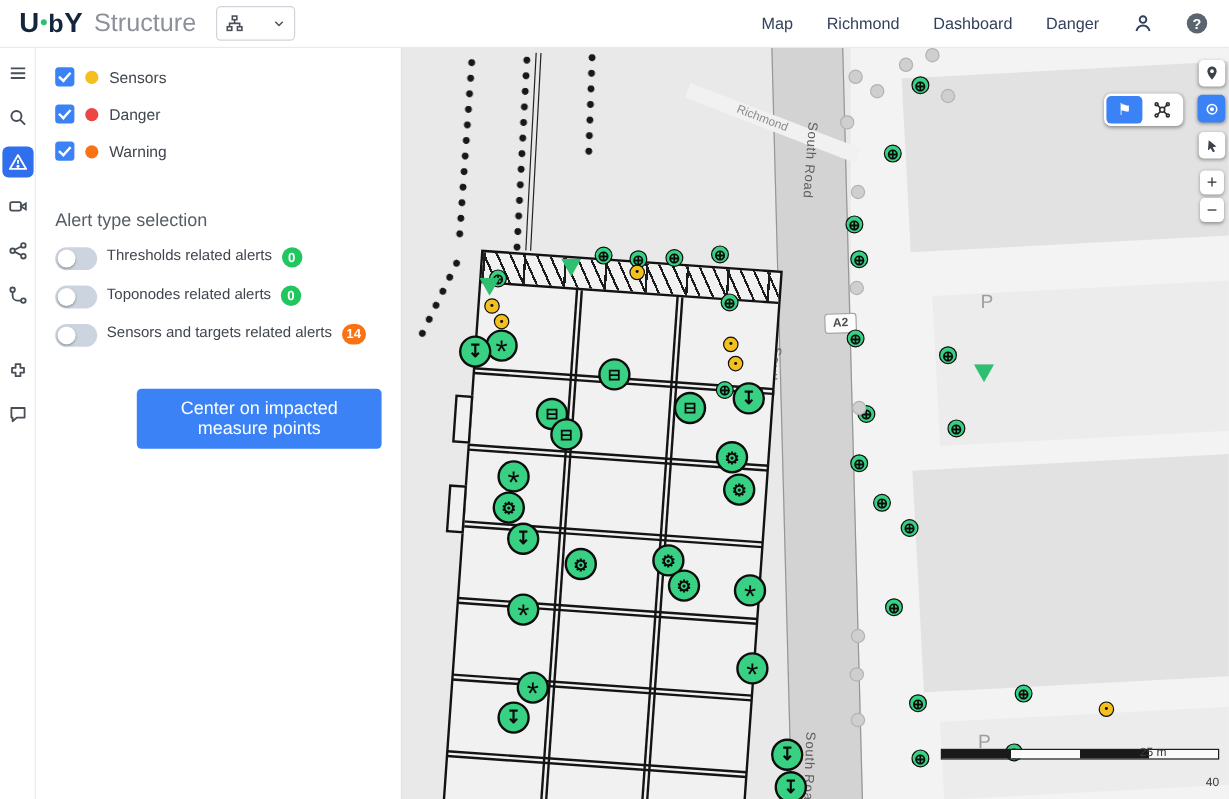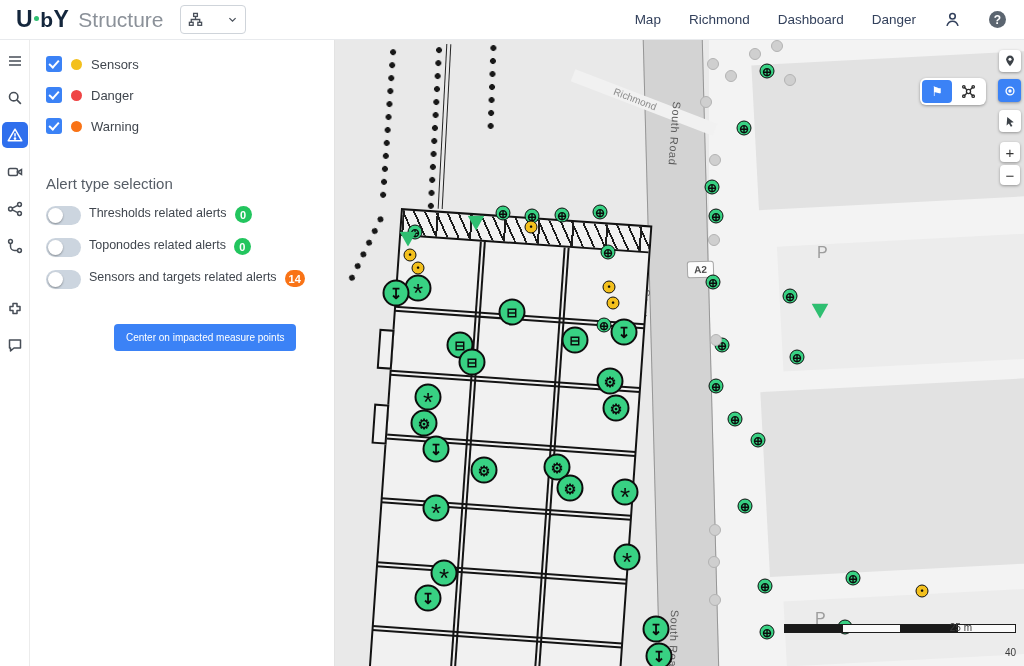--- a/index.html
+++ b/index.html
@@ -43,21 +43,21 @@
   .clabel{font-size:13px;color:#40464e;}
   .sect2{margin-top:41px;}
   .trow{display:flex;gap:8px;margin-bottom:13px;cursor:pointer;}
   .toggle{width:35px;height:19px;border-radius:10px;background:#ccd5df;position:relative;flex:0 0 auto;}
   .toggle::after{content:"";position:absolute;left:2px;top:2px;width:15px;height:15px;background:#fff;
     border-radius:50%;box-shadow:0 1px 2px rgba(0,0,0,.35);}
   .tlabel{font-size:12.5px;color:#40464e;}
   .badge{min-width:17px;height:17px;border-radius:9px;color:#fff;font-size:11px;font-weight:bold;
     display:flex;align-items:center;justify-content:center;padding:0 4px;}
   .center-btn{margin:22px 0 0 68px;background:#3b82f6;color:#fff;border:none;border-radius:4px;
-    font-size:10px;padding:8px 12px;cursor:pointer;font-family:"Liberation Sans",sans-serif;}
+    font-size:15px;padding:8px 12px;cursor:pointer;font-family:"Liberation Sans",sans-serif;}
 
   
   .map{position:relative;flex:1;background:#e9e9e9;overflow:hidden;}
   .east{position:absolute;left:374px;top:0;right:0;height:100%;background:#f3f3f3;}
   .bldg{position:absolute;background:#e2e2e2;transform:rotate(-3deg);}
   .bldg.lite{background:#ececec;}
   .road{position:absolute;left:316px;top:-10px;width:60px;height:650px;background:#d3d3d3;
     border-left:1.5px solid #969696;border-right:1.5px solid #969696;transform:rotate(-1.5deg);}
   .street-richmond{position:absolute;left:233px;top:56px;width:152px;height:13px;background:#f1f1f1;
     transform:rotate(21deg);display:flex;align-items:center;}

